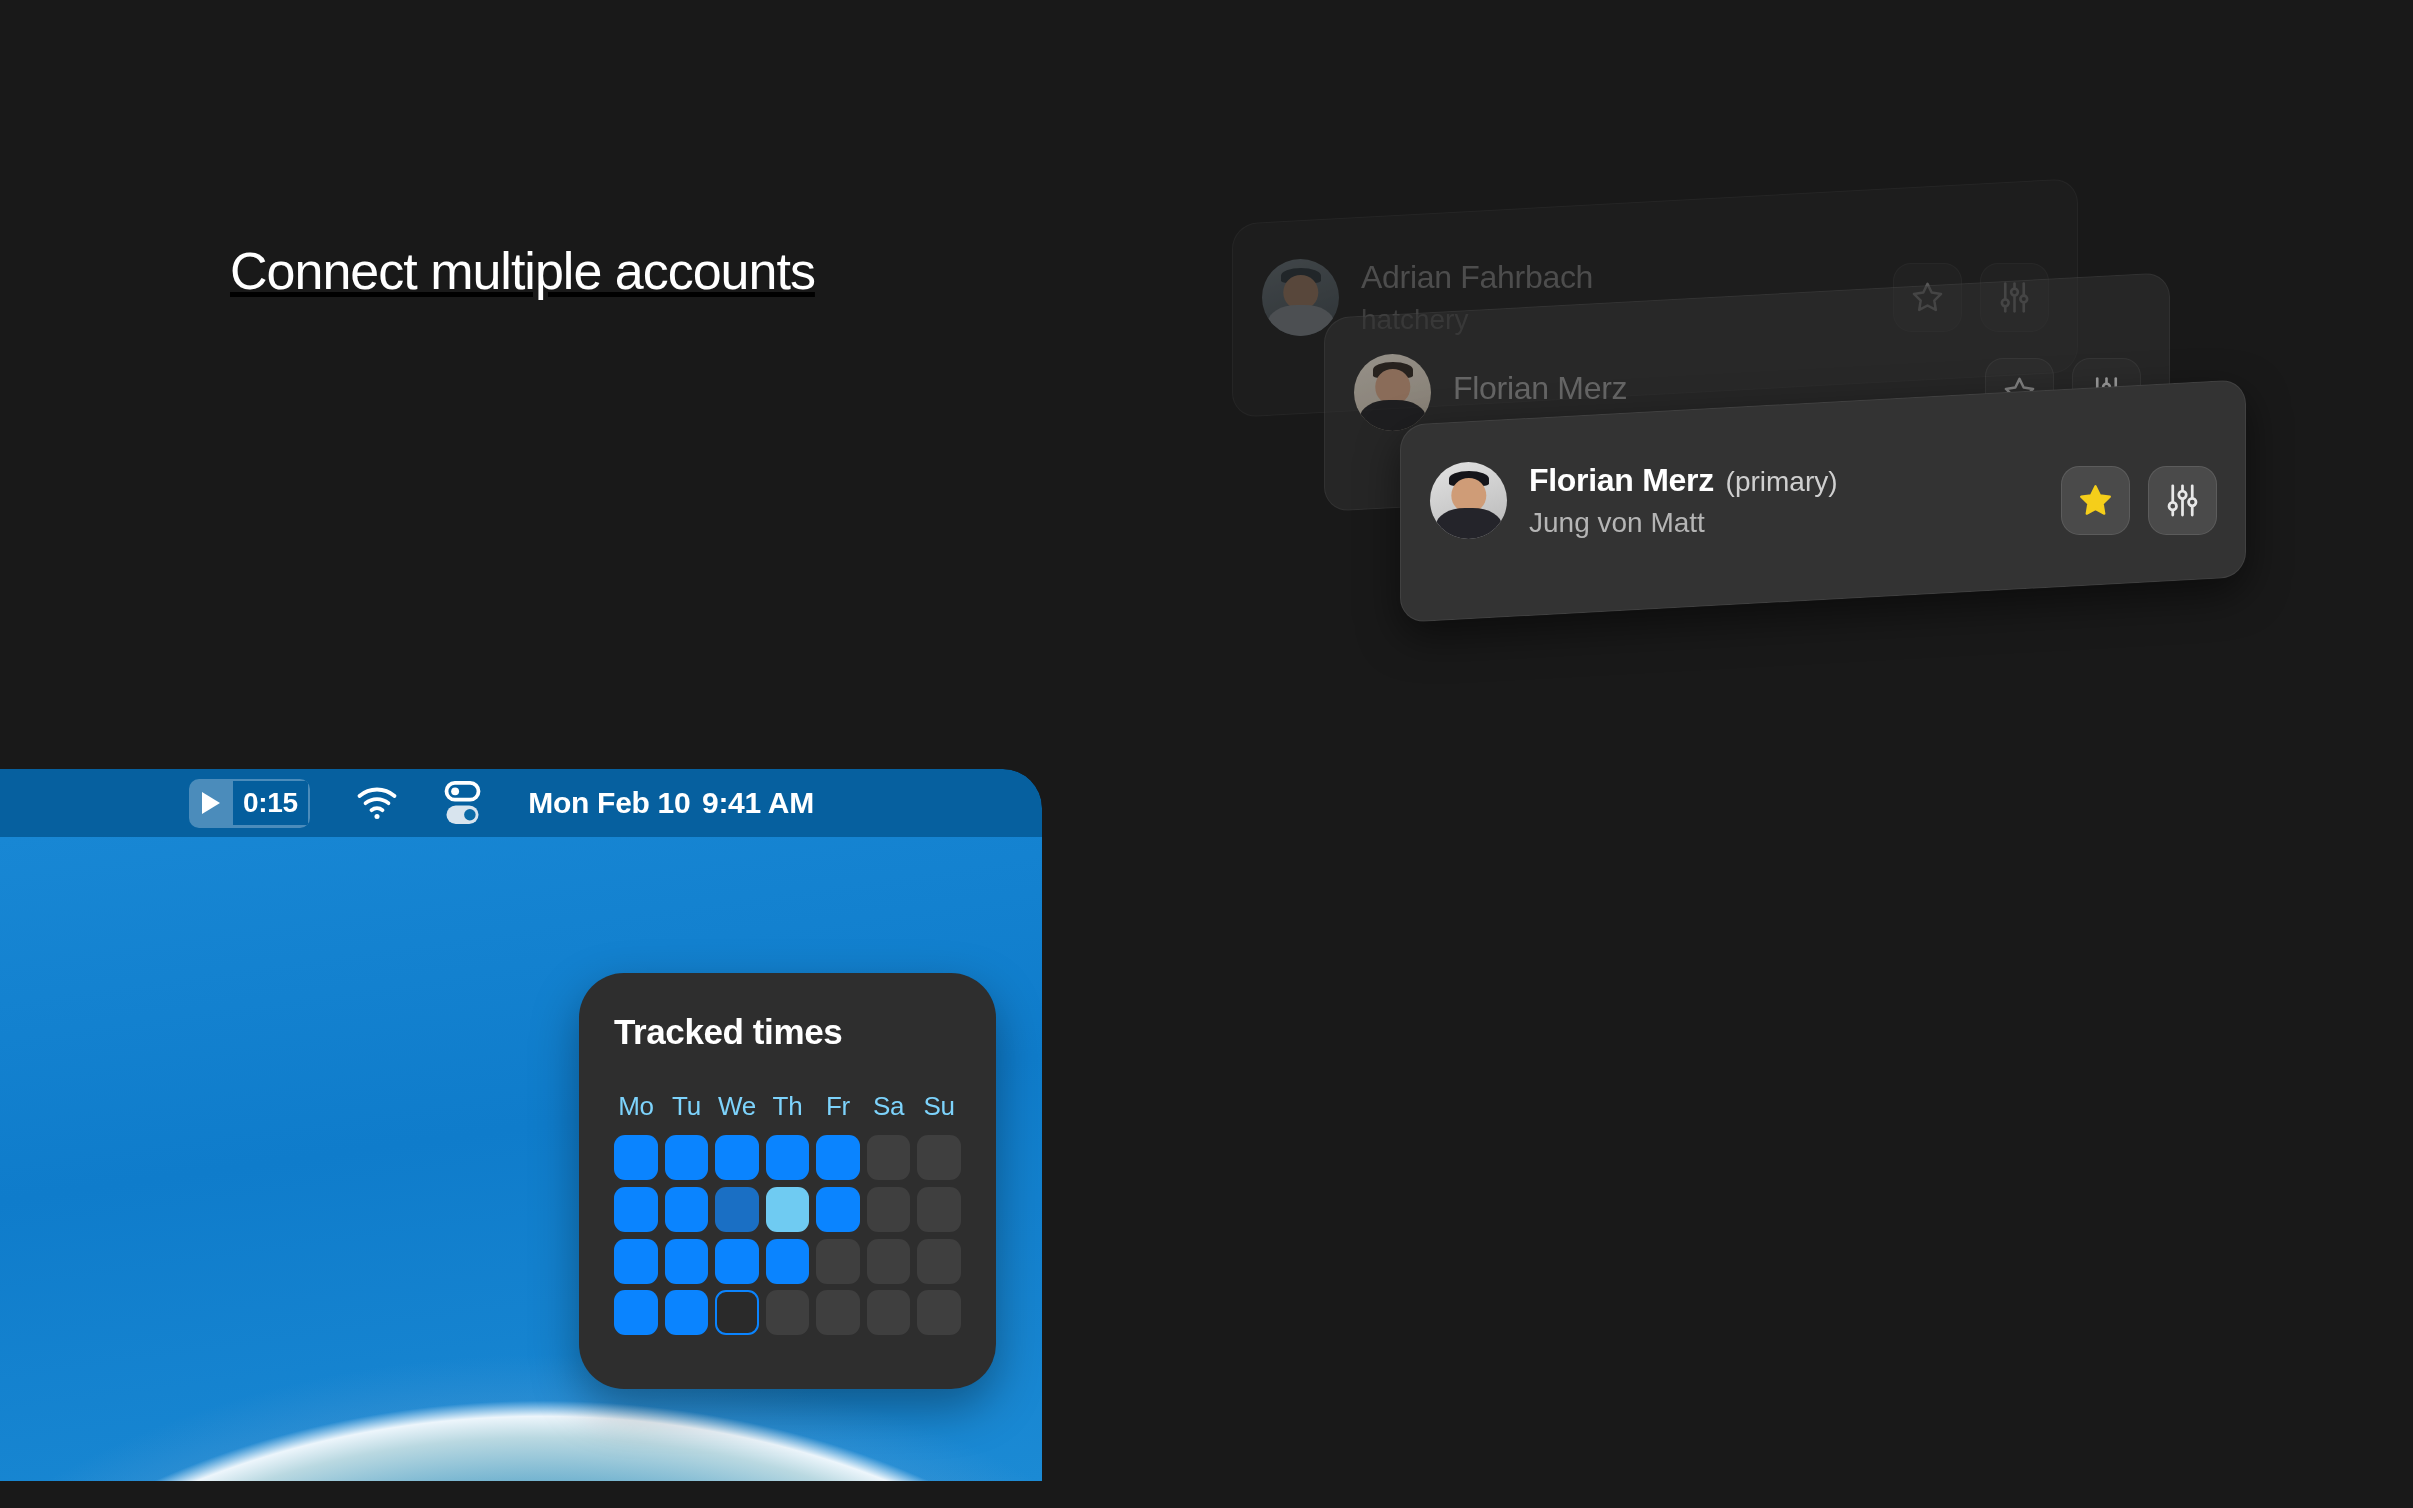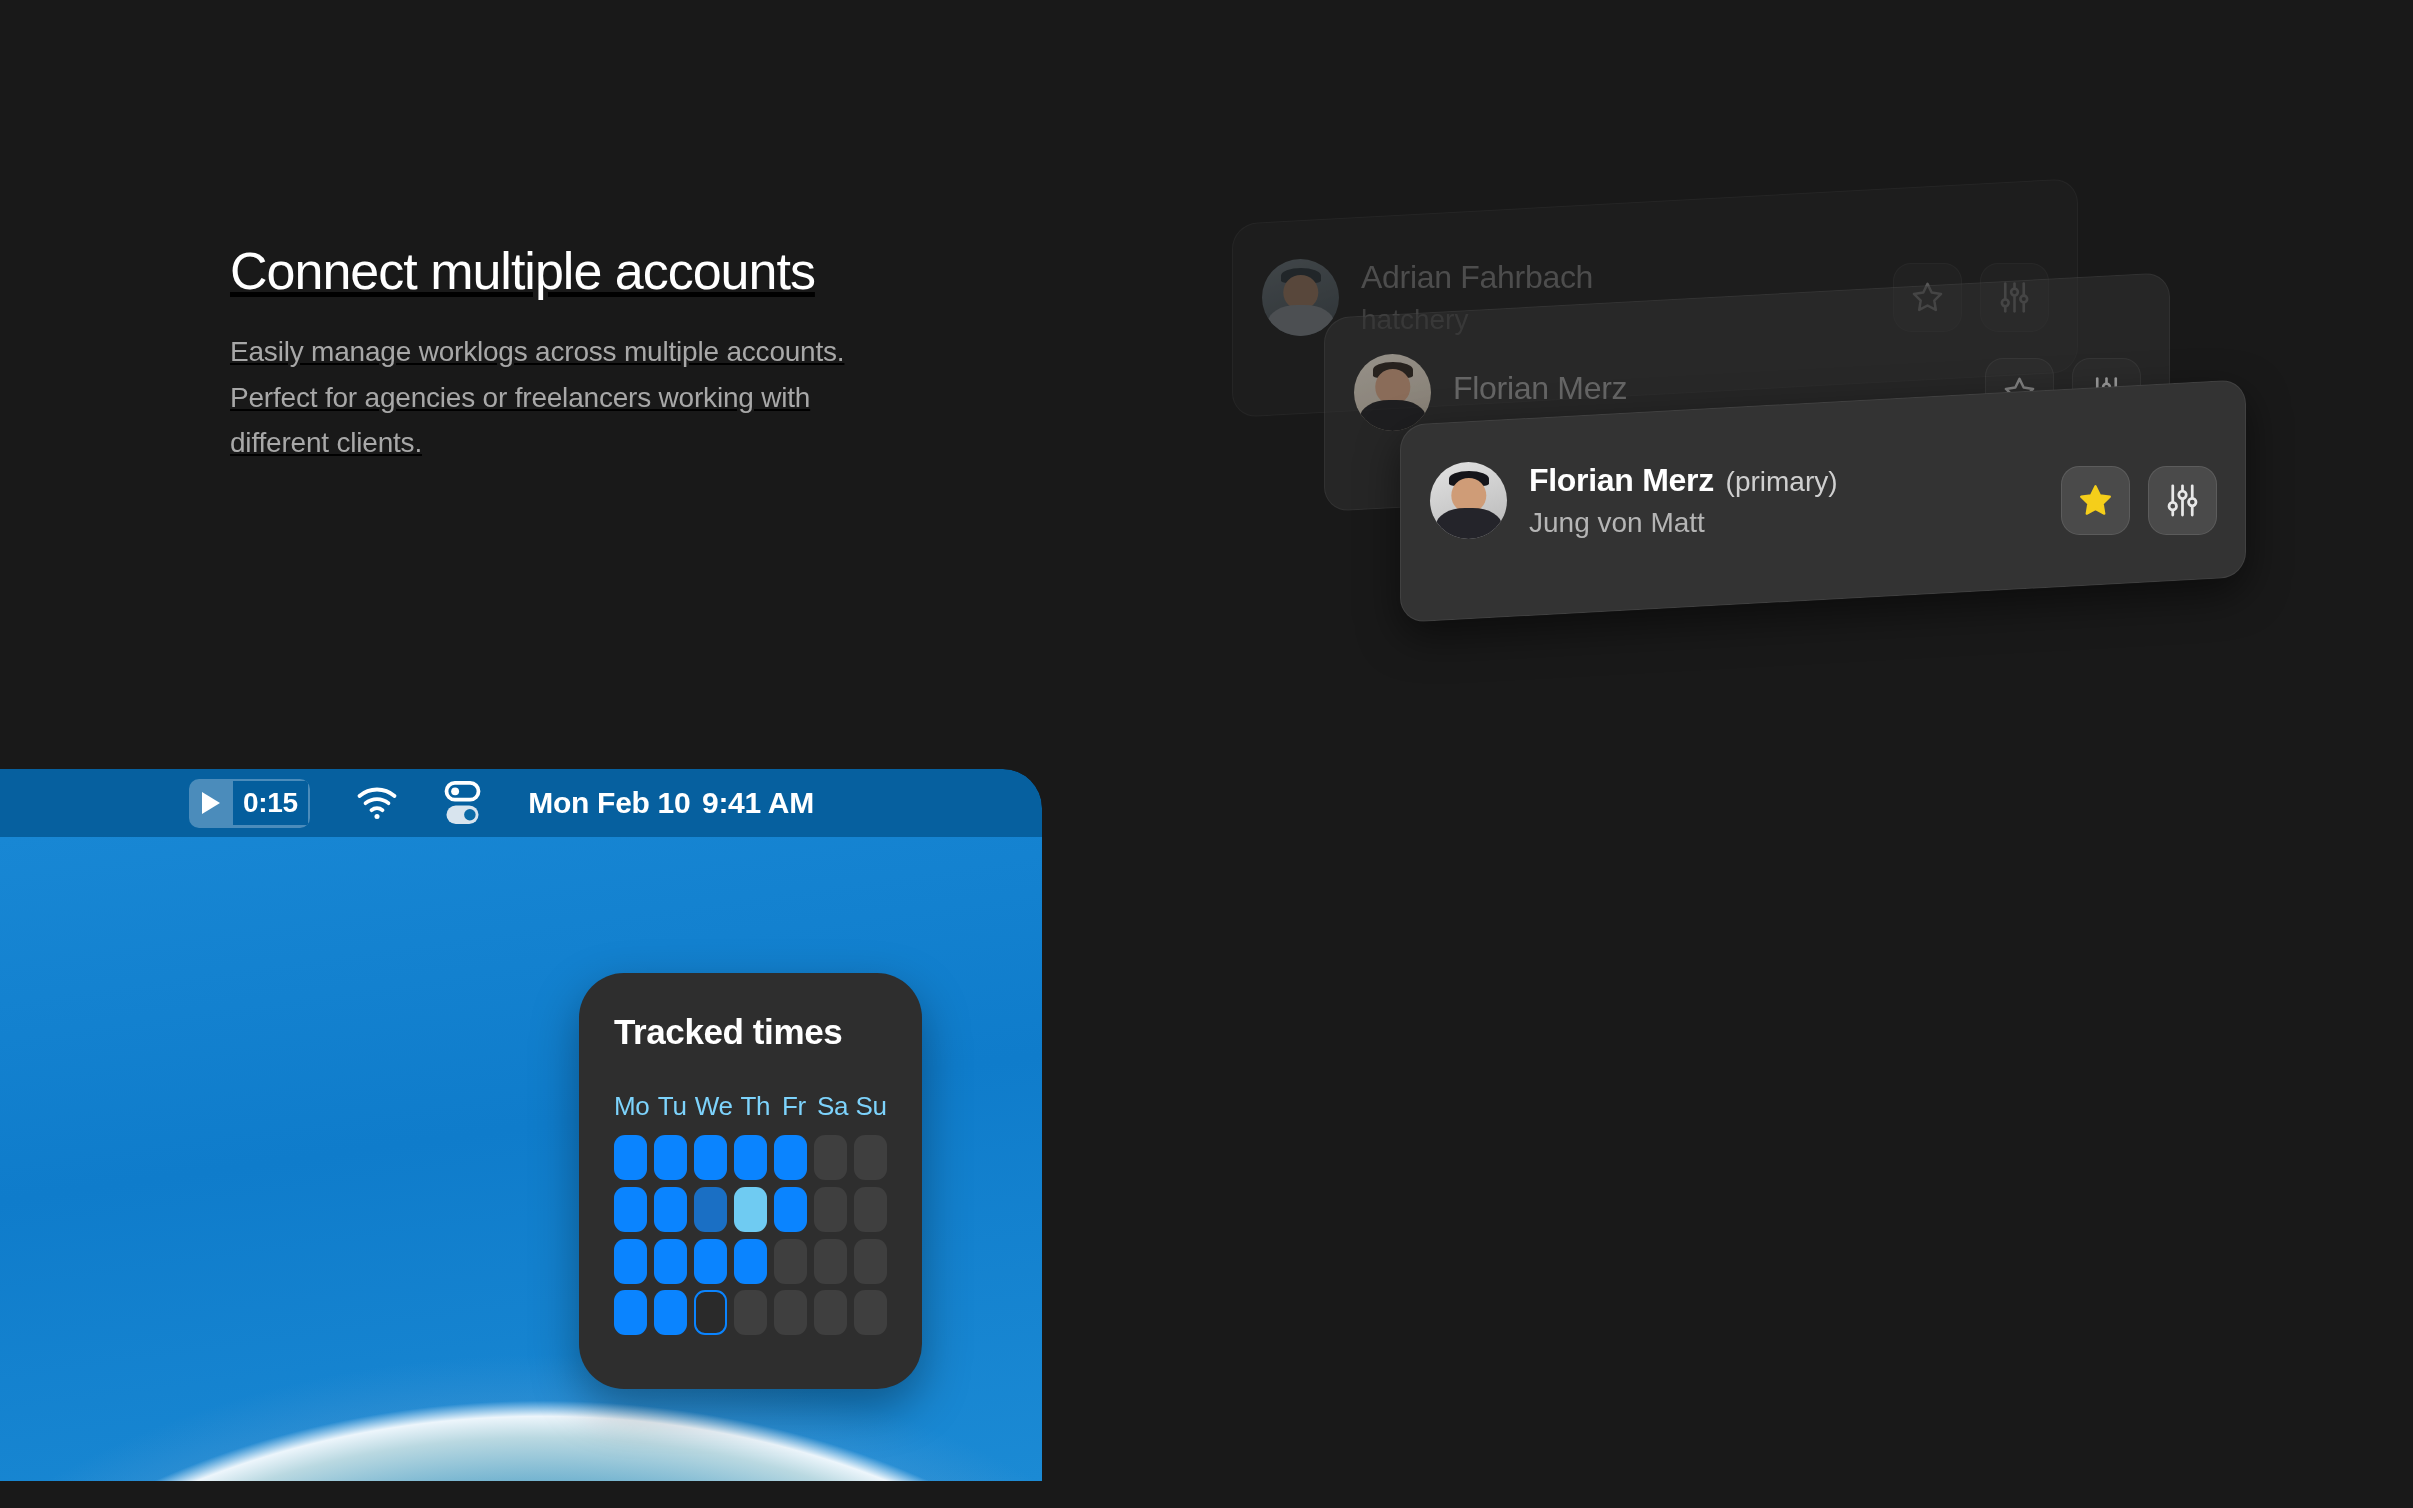--- a/index.html
+++ b/index.html
@@ -213,21 +213,21 @@
         rgba(90,160,214,0.25) 59%,
         rgba(0,0,0,0) 64%),
       linear-gradient(172deg,#1887d4 0%, #0f7ccb 46%, #1b8ad4 100%);
     overflow:hidden;
   }
 
   
   .widget {
     position:absolute;
     left:579px; top:136px;
-    width:343px; height:416px;
+    width:417px; height:416px;
     background:#2e2e2e;
     border-radius:45px;
     padding:39px 35px;
     box-shadow:0 18.4px 47px rgba(0,0,0,0.34);
   }
   .widget-title {
     color:#ffffff; font-size:35px; font-weight:700;
     letter-spacing:-0.4px; margin-bottom:39px; white-space:nowrap;
   }
   .dow-row {
@@ -248,25 +248,20 @@
   .cell.light   { background:#6fcbf2; }
   .cell.today   { background:#2a2a2a; border:2.5px solid #0a84ff; }
 </style>
 </head>
 <body>
 
 <div class="canvas">
 
   <div class="feature" id="feat-accounts">
     <div class="feature-title">Connect multiple accounts</div>
-    <div class="feature-body">
-      <span>Easily manage worklogs across multiple accounts.</span>
-      <span>Perfect for agencies or freelancers working with</span>
-      <span>different clients.</span>
-    </div>
   </div>
 
   <div class="card-stack">
 
     <div class="acct-card" id="acct-card-back">
       <div class="acct-inner">
         <div class="avatar" id="avatar-adrian">
           <div class="av-hat"></div>
             <div class="av-head"></div>
             <div class="av-body"></div>

